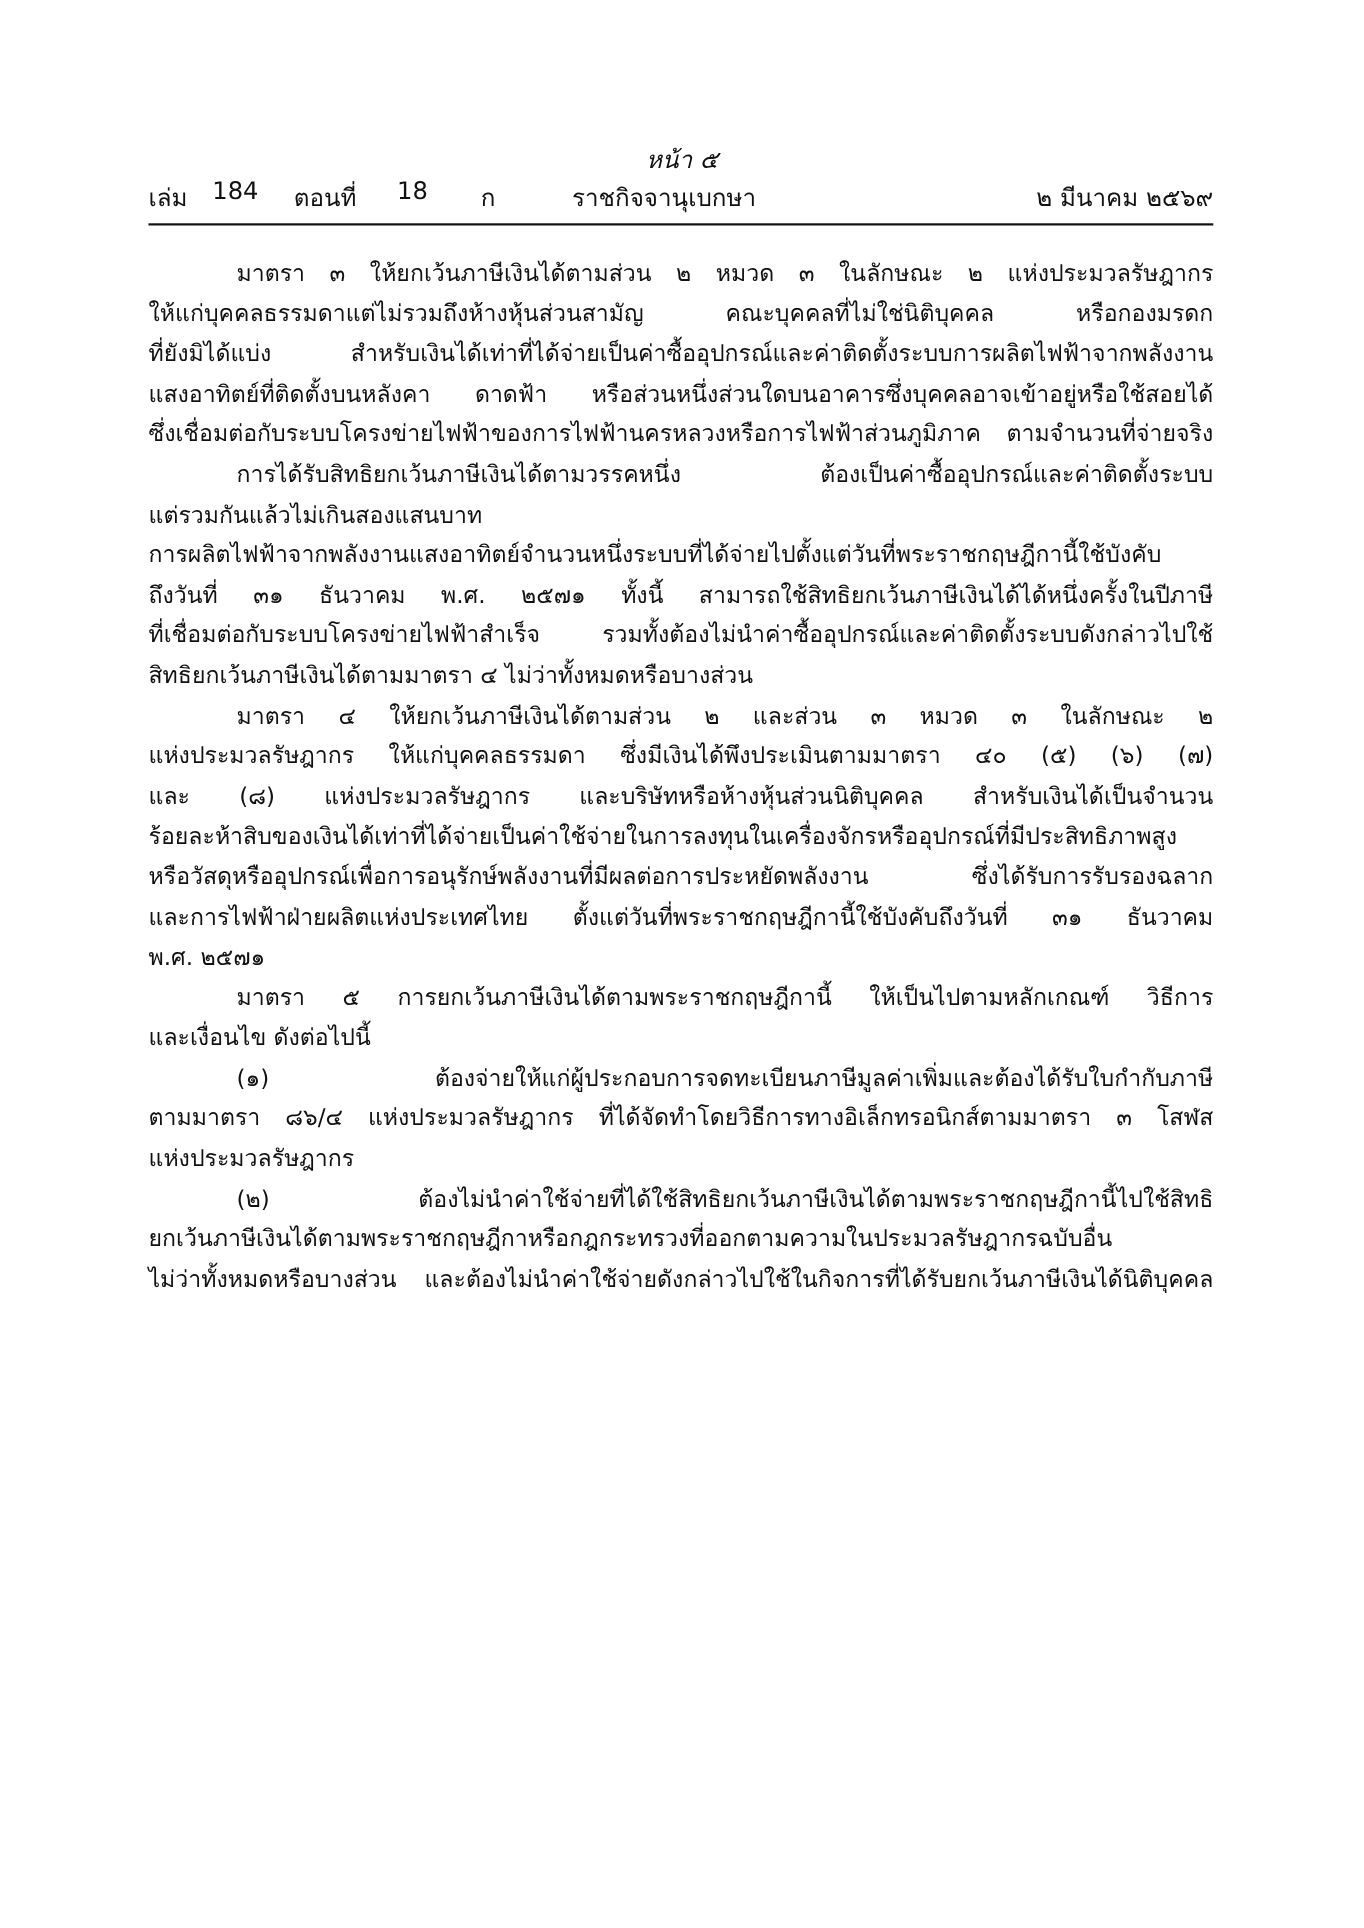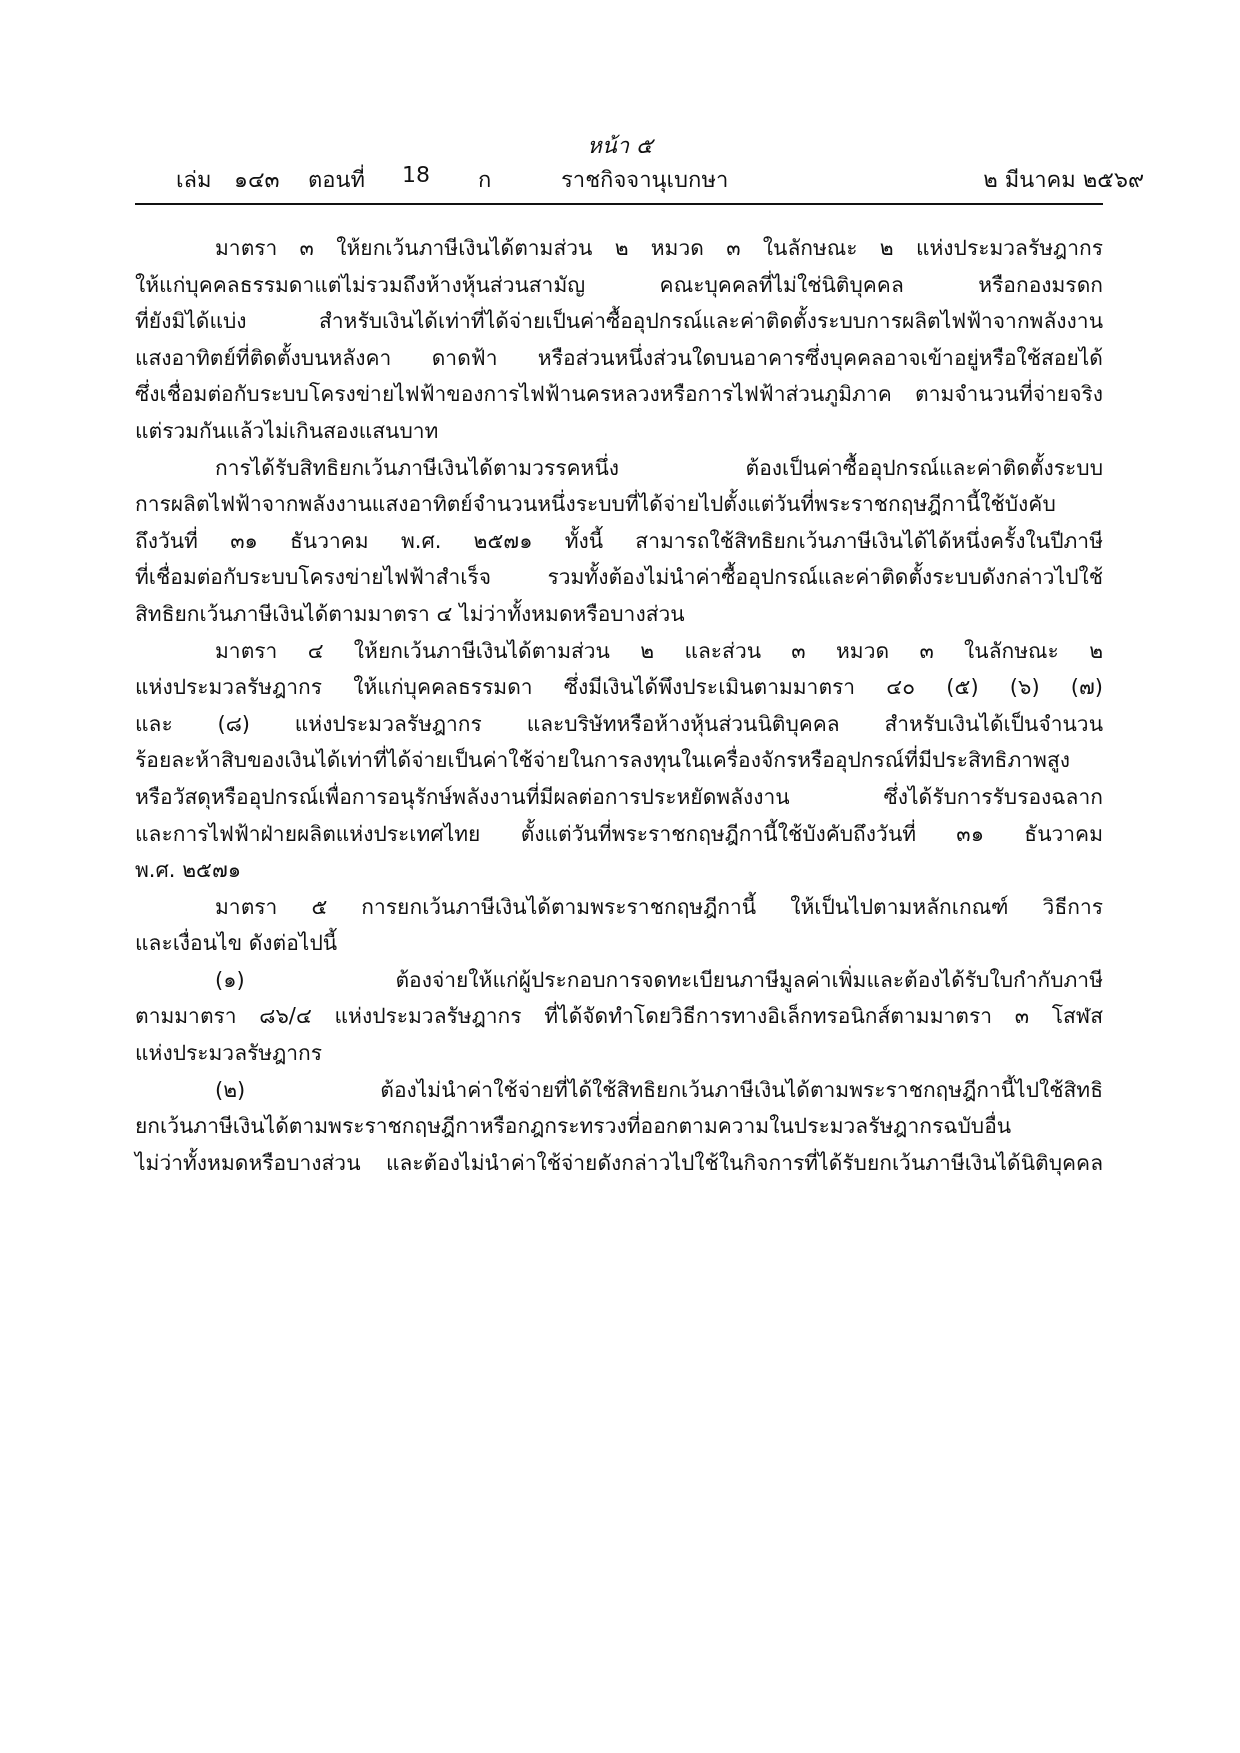--- a/index.html
+++ b/index.html
@@ -1,53 +1,53 @@
 <!DOCTYPE html>
 <html><head>
 <meta charset="utf-8">
 <style>
   html, body { margin: 0; padding: 0; background: #ffffff; }
   body { width: 1240px; height: 1753px; position: relative; overflow: hidden;
          font-family: "DejaVu Sans", "Liberation Sans", sans-serif; color: #111111; }
   .page { position: absolute; left: 0; top: 0; width: 1240px; height: 1753px; background: #ffffff; }
   .page-num { position: absolute; top: 128px; left: 0; width: 1240px; text-align: center; font-size: 22px; font-style: italic; }
-  .meta { position: absolute; top: 162px; left: 135px; width: 968px; height: 34px; font-size: 22px; margin-left: 41px; }
+  .meta { position: absolute; top: 162px; left: 135px; width: 968px; height: 34px; font-size: 22px; }
   .meta span { position: absolute; top: 0; white-space: nowrap; }
   .rule { position: absolute; top: 203px; left: 135px; width: 968px; height: 0; border-top: 2px solid #111111; }
   .body { position: absolute; top: 230px; left: 135px; width: 968px; font-size: 21px; }
   .line { display: block; height: 36.6px; line-height: 36.6px; white-space: nowrap; text-align: justify; text-align-last: justify; overflow: visible; }
   .line.indent { padding-left: 80px; }
   .line.last { text-align-last: left; }
 </style>
 </head>
 <body>
 
 <div class="page">
   <div class="page-num">หน้า ๕</div>
 
   <div class="meta">
     <span style="left:0px">เล่ม</span>
-    <span style="left:58px">๑๔๓</span>
+    <span style="left:58px">184</span>
     <span style="left:132px">ตอนที่</span>
     <span style="left:226px">18</span>
     <span style="left:302px">ก</span>
     <span style="left:385px">ราชกิจจานุเบกษา</span>
     <span style="right:0px">๒ มีนาคม ๒๕๖๙</span>
   </div>
 
   <div class="rule"></div>
 
   <div class="body" id="body">
       <div class="line indent">มาตรา   ๓   ให้ยกเว้นภาษีเงินได้ตามส่วน ๒ หมวด ๓ ในลักษณะ ๒ แห่งประมวลรัษฎากร</div>
       <div class="line">ให้แก่บุคคลธรรมดาแต่ไม่รวมถึงห้างหุ้นส่วนสามัญ  คณะบุคคลที่ไม่ใช่นิติบุคคล  หรือกองมรดก</div>
       <div class="line">ที่ยังมิได้แบ่ง  สำหรับเงินได้เท่าที่ได้จ่ายเป็นค่าซื้ออุปกรณ์และค่าติดตั้งระบบการผลิตไฟฟ้าจากพลังงาน</div>
       <div class="line">แสงอาทิตย์ที่ติดตั้งบนหลังคา  ดาดฟ้า  หรือส่วนหนึ่งส่วนใดบนอาคารซึ่งบุคคลอาจเข้าอยู่หรือใช้สอยได้</div>
       <div class="line">ซึ่งเชื่อมต่อกับระบบโครงข่ายไฟฟ้าของการไฟฟ้านครหลวงหรือการไฟฟ้าส่วนภูมิภาค  ตามจำนวนที่จ่ายจริง</div>
+      <div class="line indent">การได้รับสิทธิยกเว้นภาษีเงินได้ตามวรรคหนึ่ง  ต้องเป็นค่าซื้ออุปกรณ์และค่าติดตั้งระบบ</div>
       <div class="line last">แต่รวมกันแล้วไม่เกินสองแสนบาท</div>
-      <div class="line indent">การได้รับสิทธิยกเว้นภาษีเงินได้ตามวรรคหนึ่ง  ต้องเป็นค่าซื้ออุปกรณ์และค่าติดตั้งระบบ</div>
       <div class="line">การผลิตไฟฟ้าจากพลังงานแสงอาทิตย์จำนวนหนึ่งระบบที่ได้จ่ายไปตั้งแต่วันที่พระราชกฤษฎีกานี้ใช้บังคับ</div>
       <div class="line">ถึงวันที่  ๓๑  ธันวาคม  พ.ศ.  ๒๕๗๑  ทั้งนี้  สามารถใช้สิทธิยกเว้นภาษีเงินได้ได้หนึ่งครั้งในปีภาษี</div>
       <div class="line">ที่เชื่อมต่อกับระบบโครงข่ายไฟฟ้าสำเร็จ  รวมทั้งต้องไม่นำค่าซื้ออุปกรณ์และค่าติดตั้งระบบดังกล่าวไปใช้</div>
       <div class="line last">สิทธิยกเว้นภาษีเงินได้ตามมาตรา ๔ ไม่ว่าทั้งหมดหรือบางส่วน</div>
       <div class="line indent">มาตรา   ๔   ให้ยกเว้นภาษีเงินได้ตามส่วน ๒ และส่วน ๓ หมวด ๓ ในลักษณะ ๒</div>
       <div class="line">แห่งประมวลรัษฎากร  ให้แก่บุคคลธรรมดา  ซึ่งมีเงินได้พึงประเมินตามมาตรา ๔๐ (๕) (๖) (๗)</div>
       <div class="line">และ  (๘)  แห่งประมวลรัษฎากร  และบริษัทหรือห้างหุ้นส่วนนิติบุคคล  สำหรับเงินได้เป็นจำนวน</div>
       <div class="line">ร้อยละห้าสิบของเงินได้เท่าที่ได้จ่ายเป็นค่าใช้จ่ายในการลงทุนในเครื่องจักรหรืออุปกรณ์ที่มีประสิทธิภาพสูง</div>
       <div class="line">หรือวัสดุหรืออุปกรณ์เพื่อการอนุรักษ์พลังงานที่มีผลต่อการประหยัดพลังงาน  ซึ่งได้รับการรับรองฉลาก</div>
       <div class="line">และการไฟฟ้าฝ่ายผลิตแห่งประเทศไทย ตั้งแต่วันที่พระราชกฤษฎีกานี้ใช้บังคับถึงวันที่  ๓๑  ธันวาคม</div>

